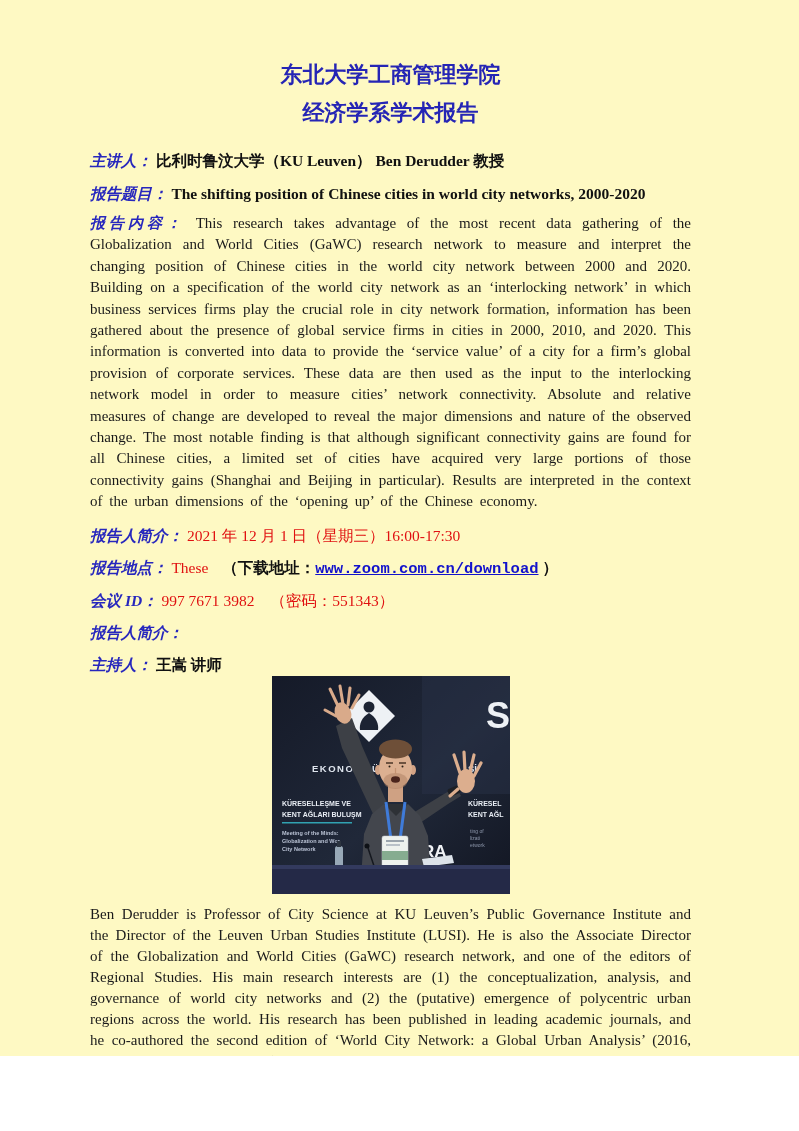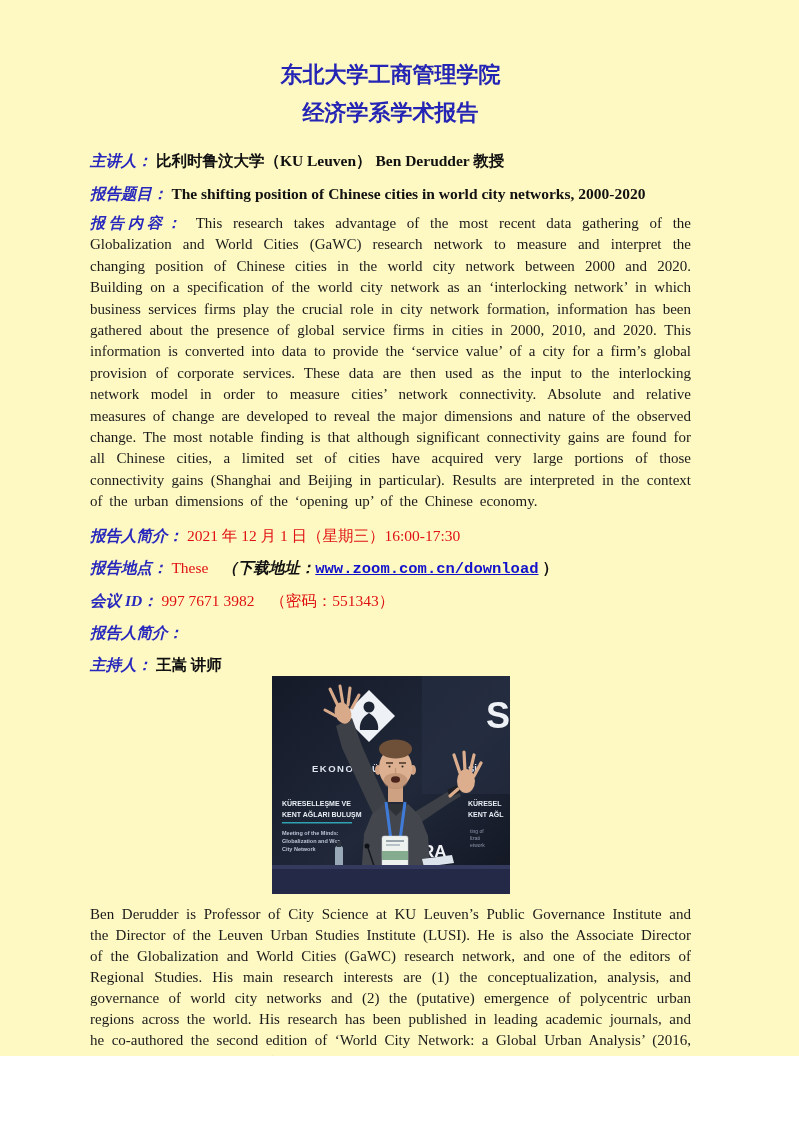--- a/index.html
+++ b/index.html
@@ -45,21 +45,21 @@
   <div class="title">经济学系学术报告</div>
 
   <p class="info mt18"><span class="label">主讲人：</span> <span class="vbold">比利时鲁汶大学（KU Leuven） Ben Derudder 教授</span></p>
 
   <p class="info mt11"><span class="label">报告题目：</span> <span class="vbold">The shifting position of Chinese cities in world city networks, 2000-2020</span></p>
 
   <p class="abstract"><span class="label">报告内容：</span> <span>This research takes advantage of the most recent data gathering of the Globalization and World Cities (GaWC) research network to measure and interpret the changing position of Chinese cities in the world city network between 2000 and 2020. Building on a specification of the world city network as an ‘interlocking network’ in which business services firms play the crucial role in city network formation, information has been gathered about the presence of global service firms in cities in 2000, 2010, and 2020. This information is converted into data to provide the ‘service value’ of a city for a firm’s global provision of corporate services. These data are then used as the input to the interlocking network model in order to measure cities’ network connectivity. Absolute and relative measures of change are developed to reveal the major dimensions and nature of the observed change. The most notable finding is that although significant connectivity gains are found for all Chinese cities, a limited set of cities have acquired very large portions of those connectivity gains (Shanghai and Beijing in particular). Results are interpreted in the context of the urban dimensions of the ‘opening up’ of the Chinese economy.</span></p>
 
   <p class="info mt12"><span class="label">报告人简介：</span> <span class="red">2021 年 12 月 1 日（星期三）16:00-17:30</span></p>
 
-  <p class="info mt10"><span class="label">报告地点：</span> <span class="red">These</span> <span class="blacklbl" style="margin-left:10px;font-style:italic;">（下载地址：</span><a class="link">www.zoom.com.cn/download</a> <span class="blacklbl">）</span></p>
+  <p class="info mt10"><span class="label">报告地点：</span> <span class="red">These</span> <span class="blacklbl" style="margin-left:10px;">（下载地址：</span><a class="link">www.zoom.com.cn/download</a> <span class="blacklbl">）</span></p>
 
   <p class="info mt10"><span class="label">会议 ID：</span> <span class="red">997 7671 3982</span> <span class="red" style="margin-left:12px;">（密码：551343）</span></p>
 
   <p class="info mt10"><span class="label">报告人简介：</span></p>
 
   <p class="info mt10"><span class="label">主持人：</span> <span class="vbold">王嵩 讲师</span></p>
 
   <div class="photo-wrap">
     <svg viewBox="0 0 238 218" xmlns="http://www.w3.org/2000/svg">
       <defs>

